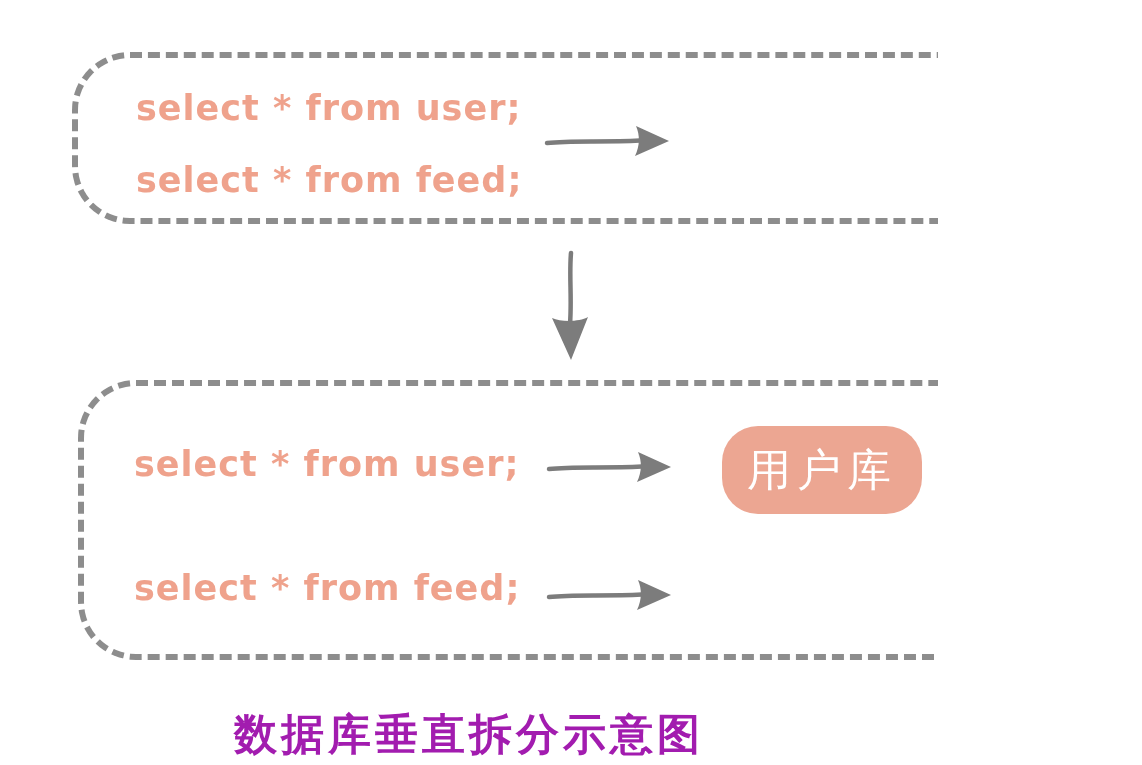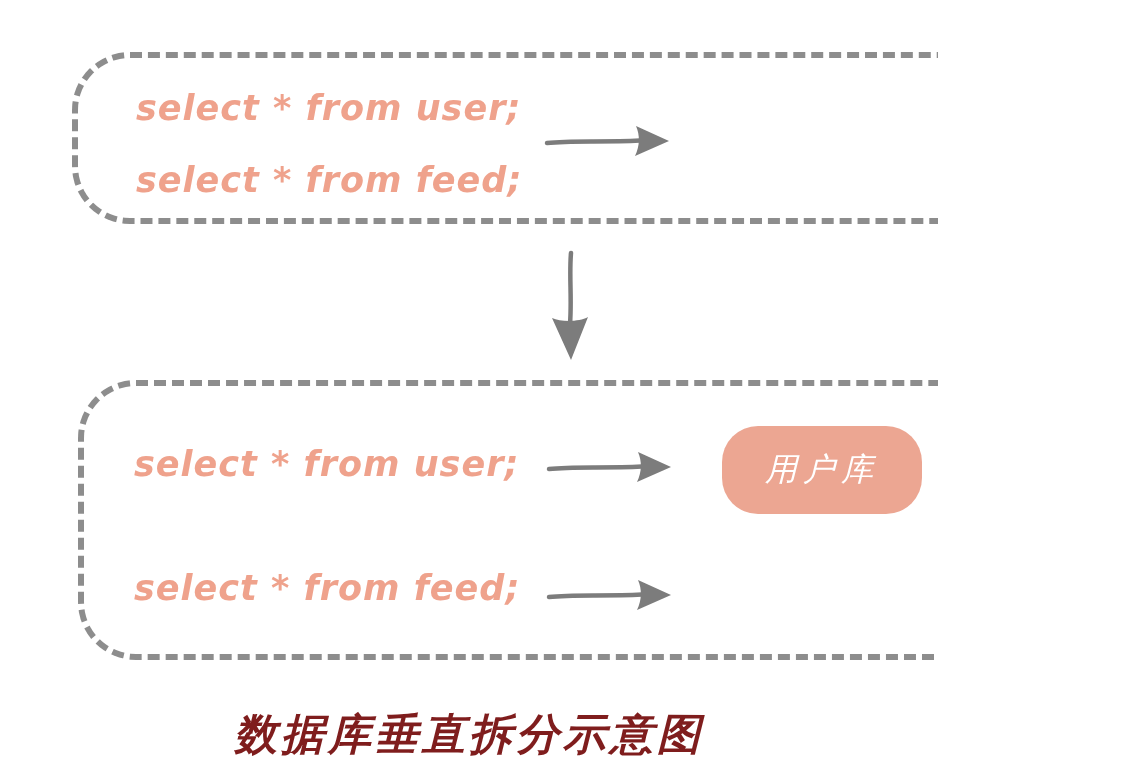--- a/index.html
+++ b/index.html
@@ -4,21 +4,20 @@
 <style>
   * { margin: 0; padding: 0; box-sizing: border-box; }
   html, body { background: #ffffff; }
   .canvas {
     position: relative;
     width: 938px;
     height: 765px;
     background: #ffffff;
     overflow: hidden;
     font-family: "DejaVu Sans", "Liberation Sans", sans-serif;
-    font-style: italic;
   }
   .dashed-group {
     position: absolute;
     border: 6px dashed #8d8d8d;
     border-radius: 58px;
     background: transparent;
   }
   .group-top  { left: 72px;  top: 52px;  width: 990px; height: 172px; }
   .group-bottom { left: 78px; top: 380px; width: 986px; height: 280px; }
 
@@ -47,21 +46,21 @@
   .arrow { position: absolute; }
   .caption {
     position: absolute;
     left: 0;
     top: 706px;
     width: 100%;
     text-align: center;
     font-size: 43px;
     font-weight: bold;
     letter-spacing: 4px;
-    color: #7f1d1d;
+    color: #a21caf;
     font-family: "DejaVu Sans", sans-serif;
   }
 </style>
 </head>
 <body>
 
 <div class="canvas">
 
   <div class="dashed-group group-top">
     <div class="sql-text" style="left:58px; top:30px;">select * from user;</div>
@@ -79,21 +78,21 @@
     <path d="M5,68 C14,72 32,72 41,67 L24,110 Z" fill="#7c7c7c"></path>
   </svg>
 
   <div class="dashed-group group-bottom">
 
     <div class="sql-text" style="left:50px; top:58px;">select * from user;</div>
     <svg class="arrow" style="left:462px; top:62px;" width="126" height="38" viewBox="0 0 126 38">
       <path d="M3,21 C28,18 55,20.5 96,18.5" stroke="#7c7c7c" stroke-width="4.5" fill="none" stroke-linecap="round"></path>
       <path d="M92,4 C96,13 96,24 91,34 L125,19 Z" fill="#7c7c7c"></path>
     </svg>
-    <div class="pill" style="left:638px; top:40px; width:200px; height:88px; font-size:32px;">
+    <div class="pill" style="left:638px; top:40px; width:200px; height:88px; font-size:44px;">
       <span>用户库</span>
     </div>
 
     <div class="sql-text" style="left:50px; top:182px;">select * from feed;</div>
     <svg class="arrow" style="left:462px; top:190px;" width="126" height="38" viewBox="0 0 126 38">
       <path d="M3,21 C28,18 55,20.5 96,18.5" stroke="#7c7c7c" stroke-width="4.5" fill="none" stroke-linecap="round"></path>
       <path d="M92,4 C96,13 96,24 91,34 L125,19 Z" fill="#7c7c7c"></path>
     </svg>
   </div>
 

